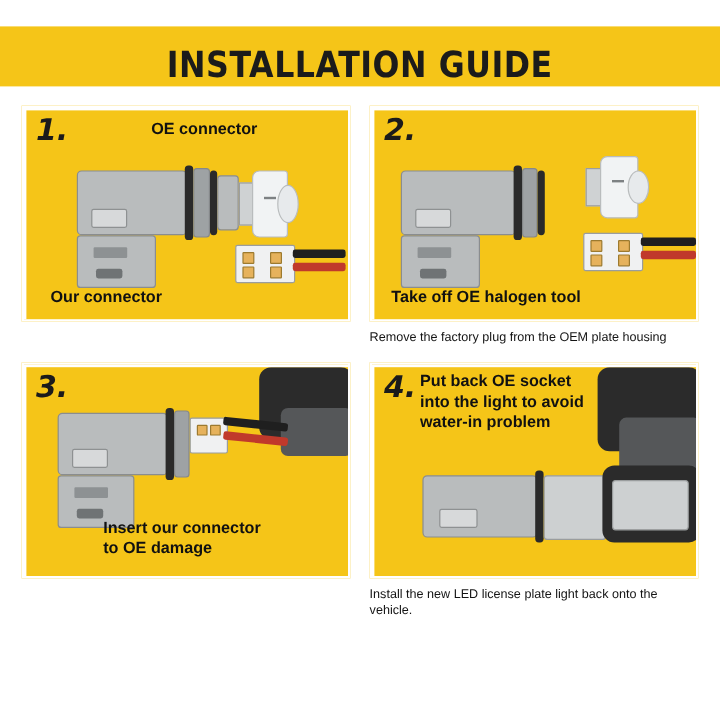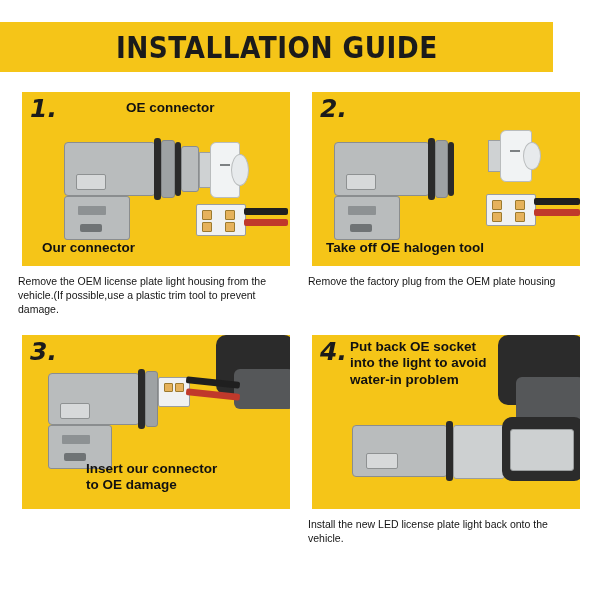--- a/index.html
+++ b/index.html
@@ -18,25 +18,25 @@
     width: 600px;
     height: 600px;
     background: #ffffff;
   }
 
   
   .header-band {
     position: absolute;
     left: 0;
     top: 22px;
-    width: 553px;
+    width: 600px;
     height: 50px;
     background: #f5c518;
     display: flex;
-    align-items: center;
+    align-items: flex-end;
     justify-content: center;
   }
   .header-title {
     font-family: "DejaVu Sans", sans-serif;
     font-weight: bold;
     font-size: 30px;
     letter-spacing: 0.5px;
     color: #1b1b1b;
     transform: scaleX(0.88);
     white-space: nowrap;
@@ -247,21 +247,20 @@
             <div class="plug-pin" style="left:205px; top:120px; width:8px; height:8px;"></div>
             <div class="plug-pin" style="left:205px; top:132px; width:8px; height:8px;"></div>
             <div class="wire wire-black" style="left:224px; top:118px; width:44px; height:7px;"></div>
             <div class="wire wire-red" style="left:224px; top:129px; width:44px; height:7px;"></div>
           </div>
           <div class="step-num">1.</div>
           <div class="panel-label" style="left:106px; top:10px;">OE connector</div>
           <div class="panel-label" style="left:22px; top:150px;">Our connector</div>
           <div class="panel-outline"></div>
         </div>
-        <div class="caption">Remove the OEM license plate light housing from the vehicle.(If possible,use a plastic trim tool to prevent damage.</div>
       </div>
 
       <div class="cell">
         <div class="panel">
           <div class="art">
 
             <div class="conn-body" style="left:24px; top:52px; width:96px; height:54px; border-radius:4px;"></div>
             <div class="conn-body" style="left:24px; top:106px; width:66px; height:44px; border-radius:3px;"></div>
             <div class="conn-slot" style="left:36px; top:84px; width:30px; height:16px;"></div>
             <div class="conn-notch" style="left:38px; top:116px; width:28px; height:9px;"></div>

